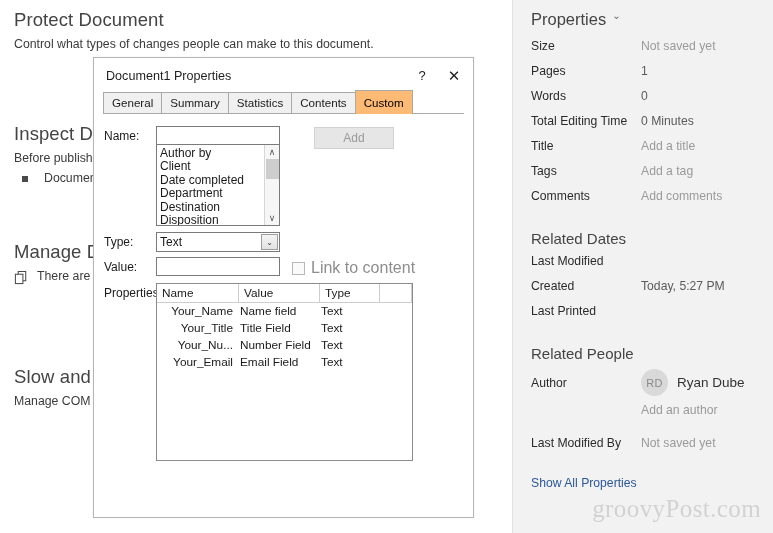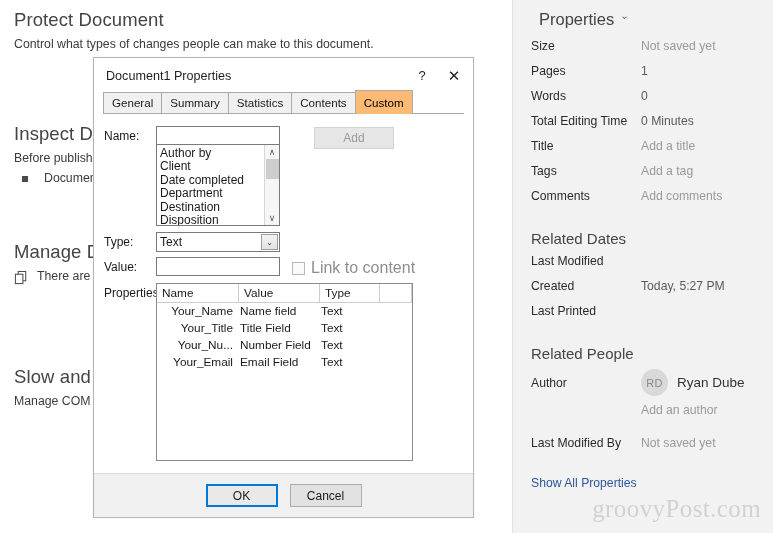--- a/index.html
+++ b/index.html
@@ -45,21 +45,21 @@
 
   
   .rpanel {
     position:absolute; right:0; top:0; width:261px; height:533px;
     background:#f2f2f2;
     border-left:1px solid #e2e2e2;
     padding:10px 14px 0 18px;
   }
   .rp-title {
     font-size:16.5px; color:#444; font-weight:400; margin-bottom:10px;
-    display:flex; align-items:flex-start; gap:6px;margin-left:8px;
+    display:flex; align-items:flex-start; gap:6px;
   }
   .chev { font-size:10px; color:#666; }
   .rp-row {
     display:flex; align-items:baseline;
     min-height:25px; font-size:12.2px;
   }
   .rp-key { width:110px; flex:none; color:#2b2b2b; }
   .rp-val { color:#5b5b5b; }
   .rp-val.dim { color:#9a9a9a; }
   .rp-head {
@@ -400,20 +400,16 @@
           <div class="pt-row">
             <span class="pt-c c-name">Your_Email</span>
             <span class="pt-c c-val">Email Field</span>
             <span class="pt-c c-type">Text</span>
           </div>
         </div>
       </div>
 
     </div>
 
-    <div class="footer">
-      <div class="btn default">OK</div>
-      <div class="btn">Cancel</div>
-    </div>
 
   </div>
 
 </div>
 
 </body></html>

